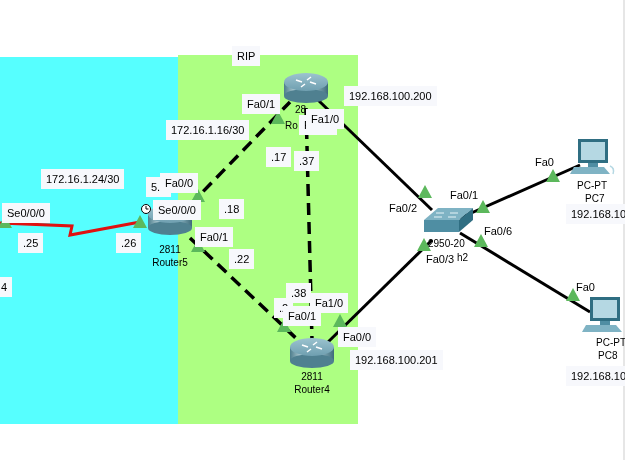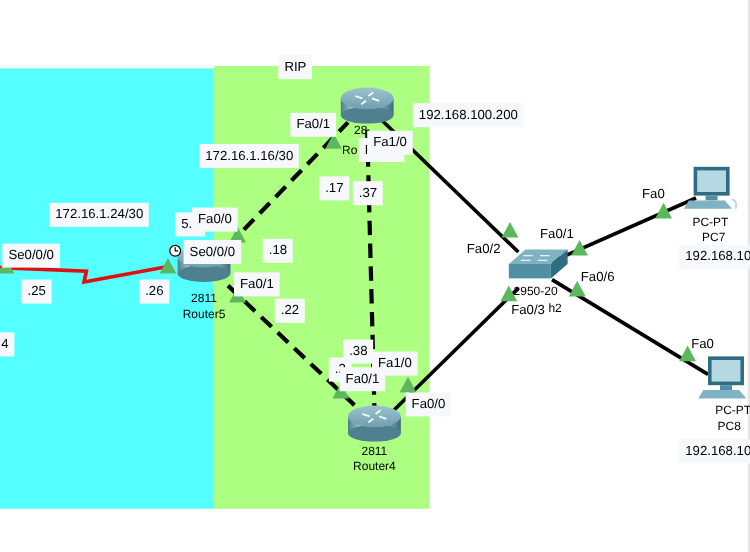--- a/index.html
+++ b/index.html
@@ -136,20 +136,21 @@
   <div class="lbl" style="left:306px;top:109px;">Fa1/0</div>
   <div class="lbl" style="left:266px;top:147px;">.17</div>
   <div class="lbl" style="left:294px;top:151px;">.37</div>
   <div class="lbl" style="left:344px;top:86px;">192.168.100.200</div>
 
   <div class="lbl" style="left:286px;top:283px;">.38</div>
   <div class="lbl" style="left:274px;top:298px;">.2</div>
   <div class="lbl" style="left:310px;top:293px;">Fa1/0</div>
   <div class="lbl" style="left:283px;top:306px;">Fa0/1</div>
   <div class="lbl" style="left:338px;top:327px;">Fa0/0</div>
+  <div class="lbl" style="left:350px;top:350px;">192.168.100.201</div>
   <div class="devlbl" style="left:295px;top:370px;width:34px;">2811</div>
   <div class="devlbl" style="left:287px;top:383px;width:50px;">Router4</div>
 
   <div class="lbl plain" style="left:389px;top:202px;">Fa0/2</div>
   <div class="lbl plain" style="left:450px;top:189px;">Fa0/1</div>
   <div class="lbl plain" style="left:484px;top:225px;">Fa0/6</div>
   <div class="lbl plain" style="left:426px;top:253px;">Fa0/3</div>
   <div class="devlbl" style="left:428px;top:237px;">2950-20</div>
   <div class="devlbl" style="left:457px;top:251px;">h2</div>
 

